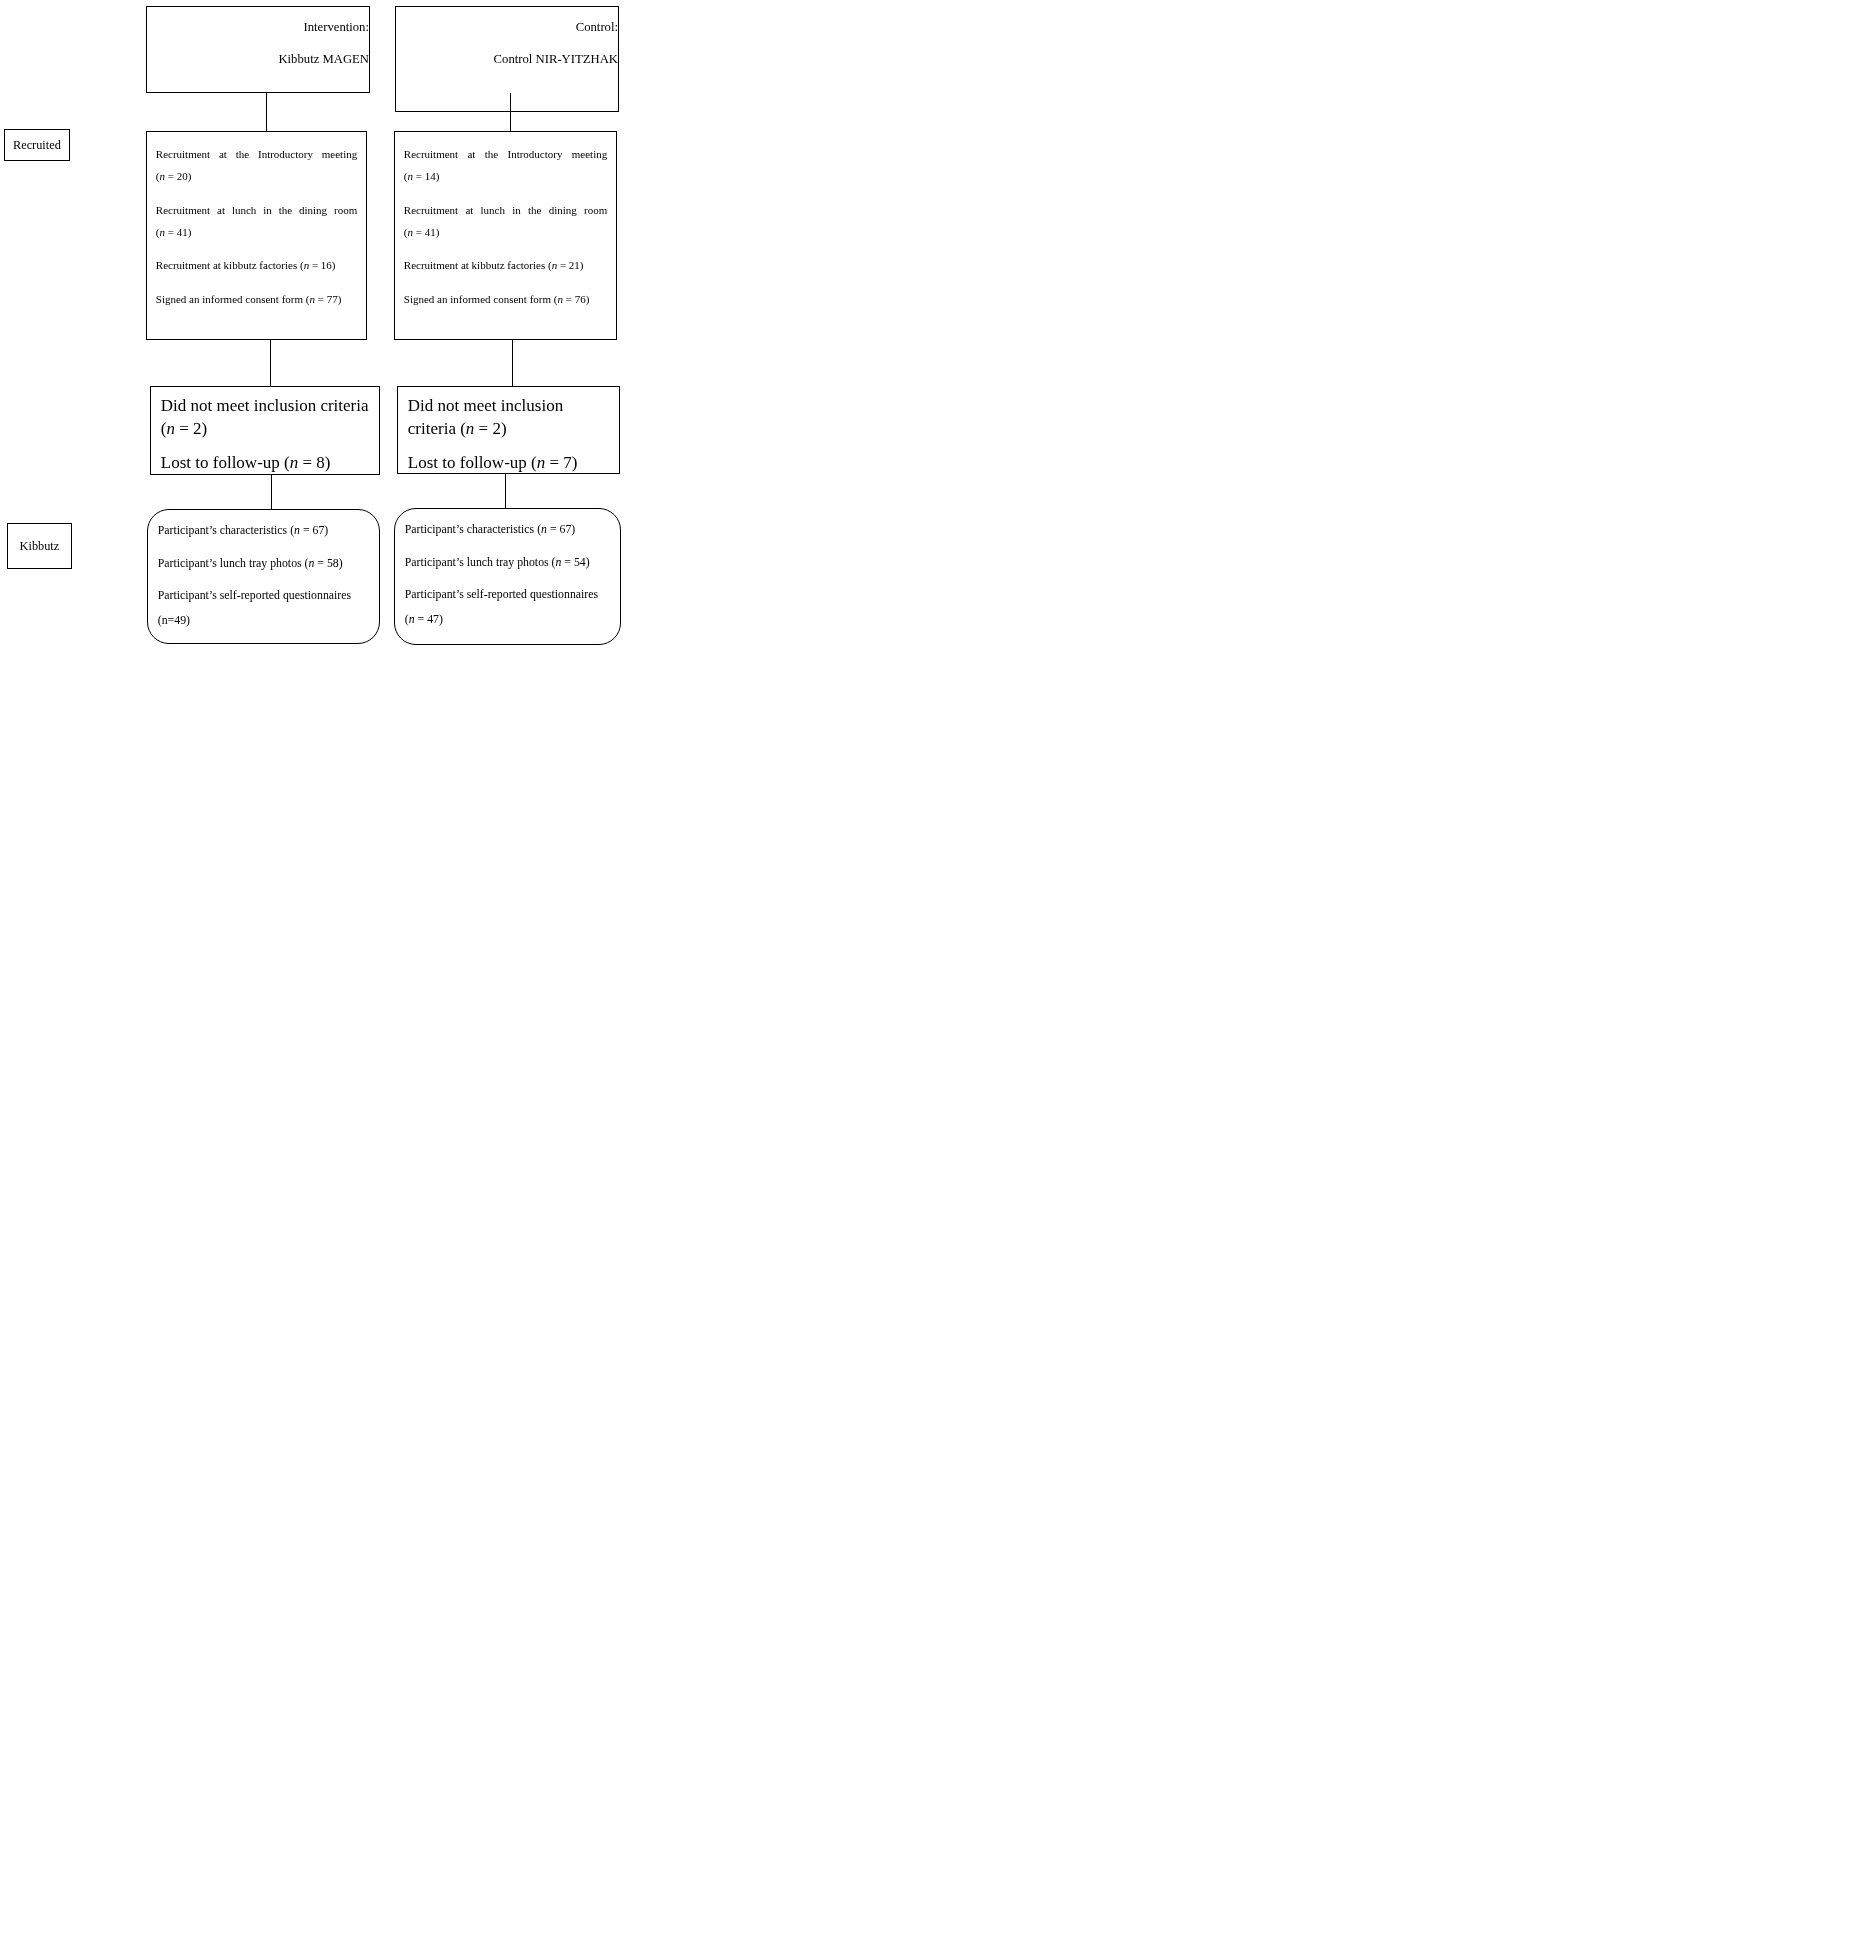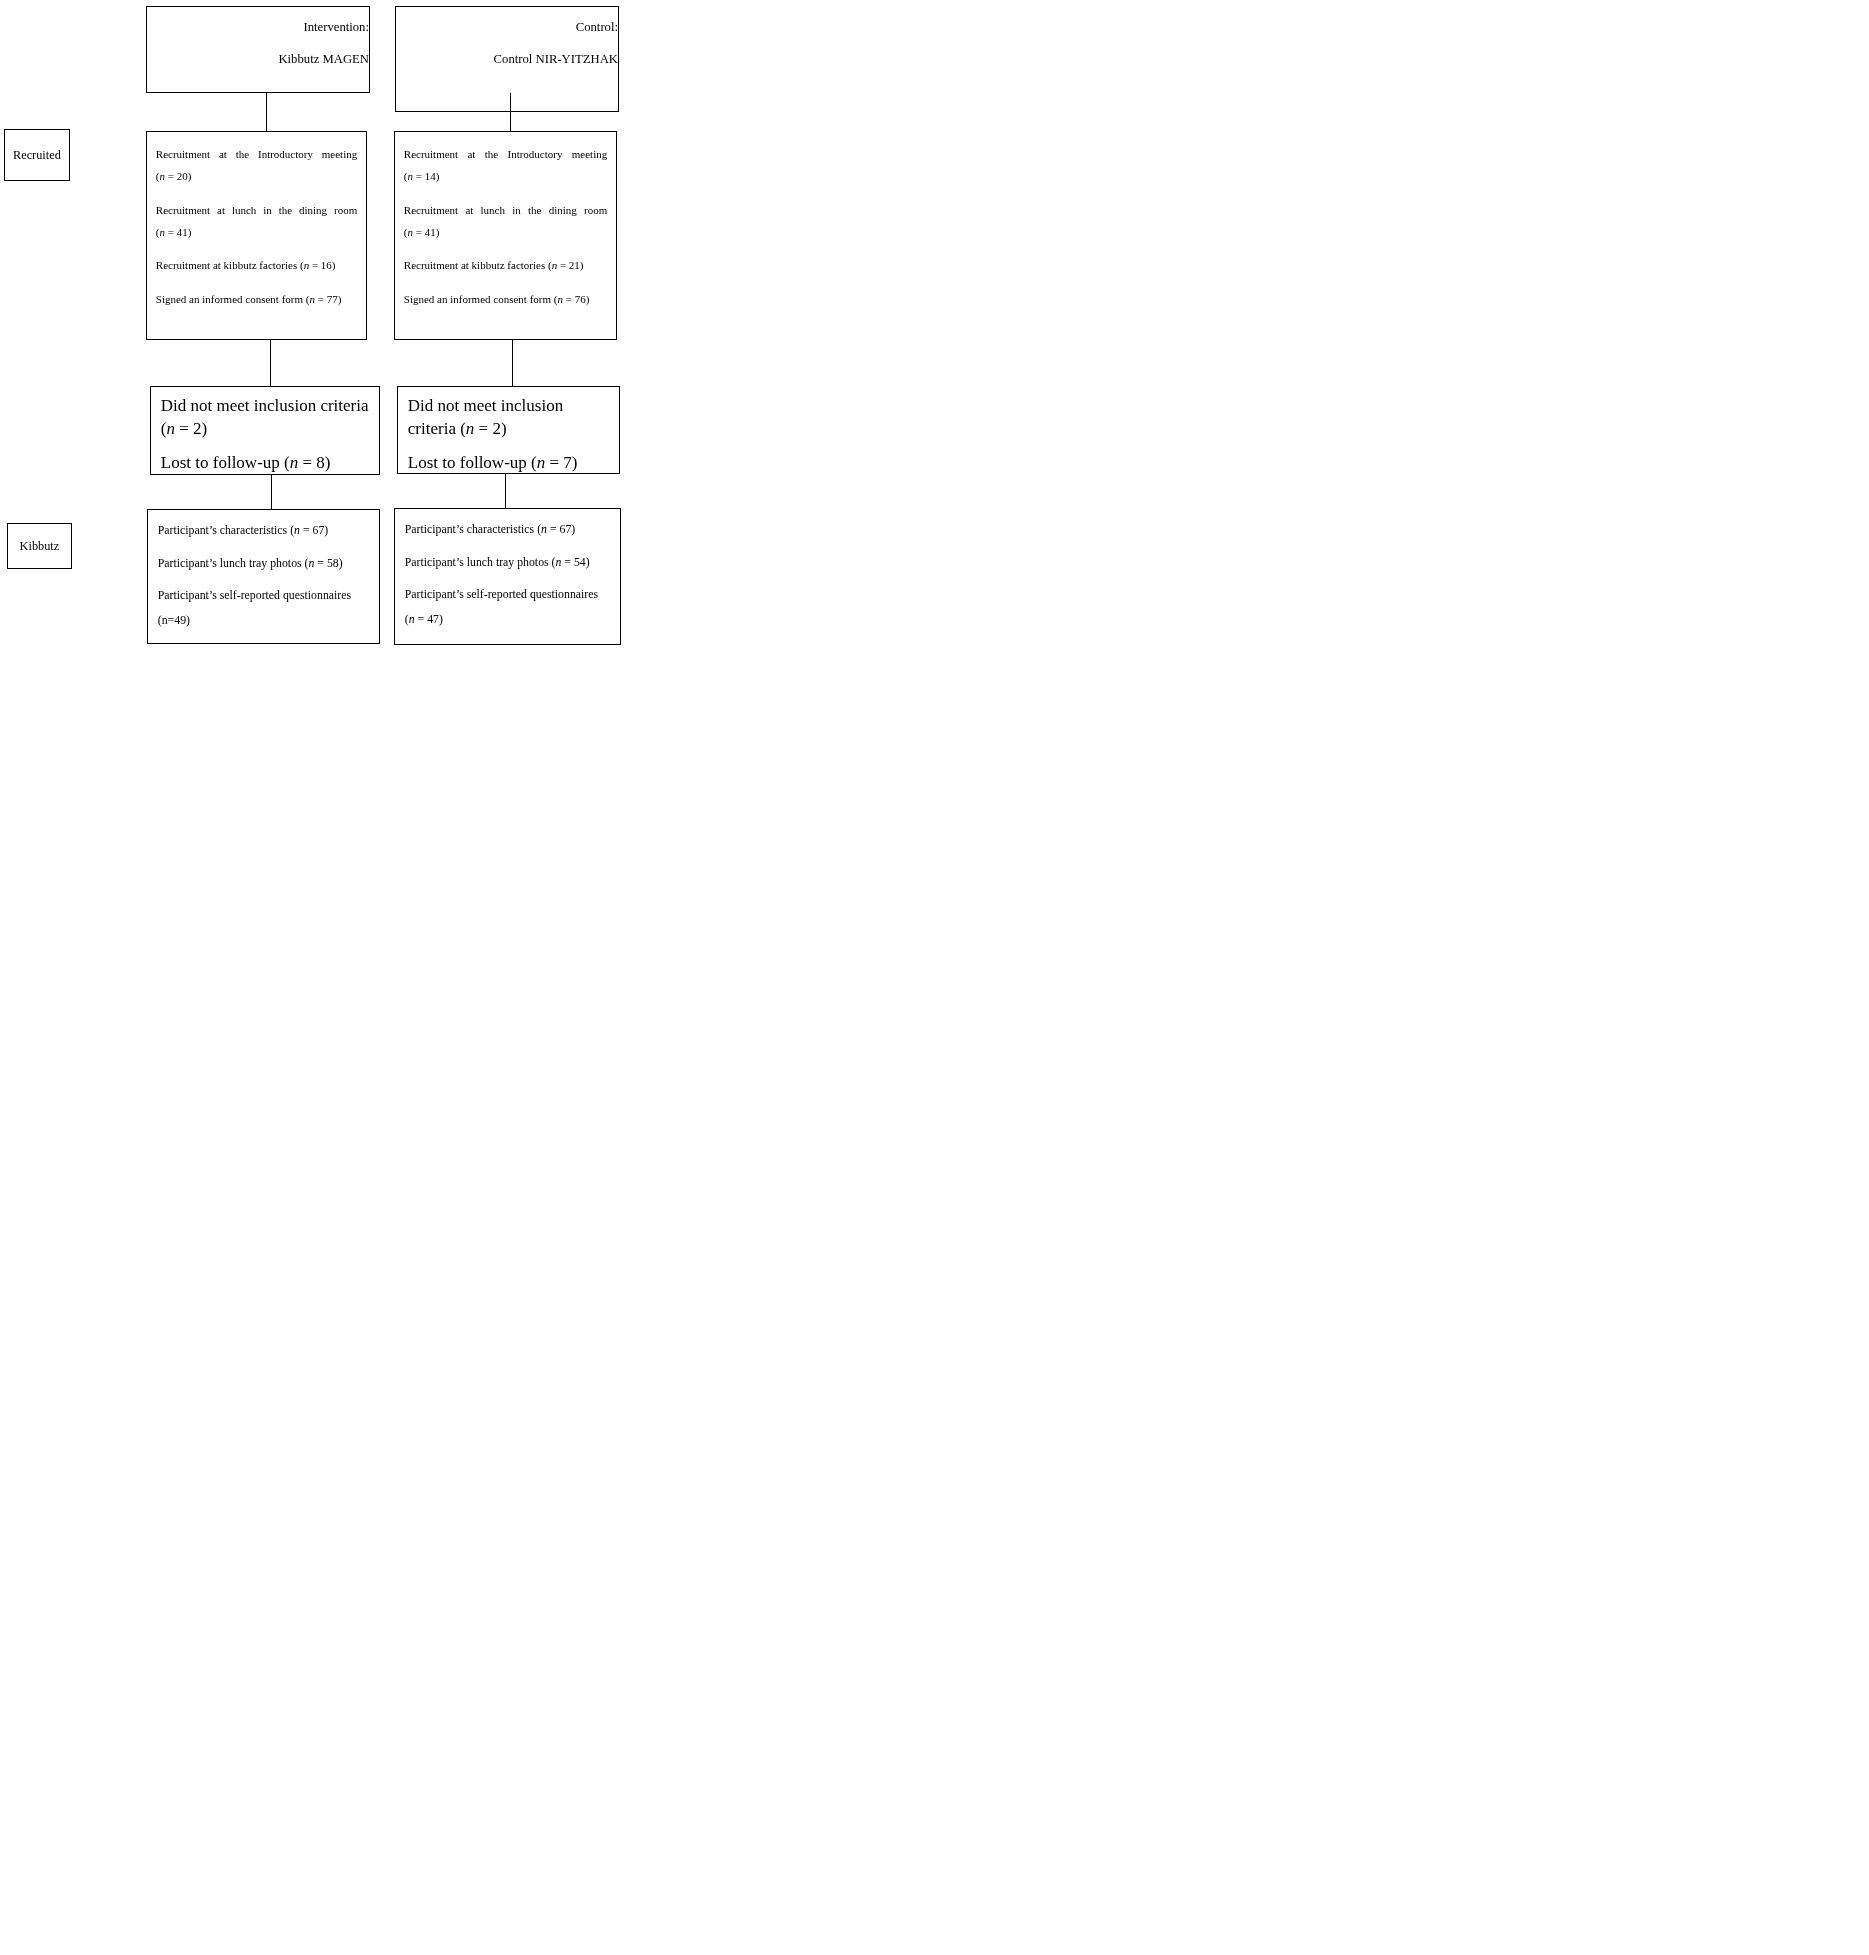--- a/index.html
+++ b/index.html
@@ -28,33 +28,33 @@
   .flow-box .para { margin: 0 0 10.8px 0; }
   .flow-box .para:last-child { margin-bottom: 0; }
   .flow-box .line { font-size: 11px; line-height: 22.5px; text-align: left; }
   .flow-box .line.justify { text-align: justify; text-align-last: justify; }
   .flow-box .line i { font-style: italic; }
   
   .exclusion-box { padding: 6.9px 9.8px 4.9px 9.8px; }
   .exclusion-box .para { margin: 0 0 9.8px 0; }
   .exclusion-box .line { font-size: 17px; line-height: 23.5px; }
   
-  .analyzed-box { padding: 7.8px 9.8px 3.9px 9.8px; }
+  .analyzed-box { padding: 7.8px 9.8px 3.9px 9.8px; border-radius: 22px; }
   .analyzed-box .para { margin: 0 0 8.3px 0; }
   .analyzed-box .line { font-size: 11.8px; line-height: 24.5px; }
   
   .connector {
     position: absolute;
     width: 1px;
     background: #000000;
   }
   
   #intervention-header   { left: 146px; top: 6.4px;   width: 224px; height: 87px; }
   #control-header        { left: 395px; top: 6.4px;   width: 224px; height: 106px; }
-  #recruited-label       { left: 3.9px;   top: 129px;  width: 66px; height: 52px;  }
+  #recruited-label       { left: 3.9px;   top: 129px;  width: 66px; height: 32px;  }
   #intervention-recruit  { left: 146px; top: 131px;  width: 221px; height: 209px; }
   #control-recruit       { left: 394px; top: 131px;  width: 223px; height: 209px; }
   #intervention-excl     { left: 150px; top: 386px;  width: 230px; height: 89px; }
   #control-excl          { left: 397px; top: 386px;  width: 223px; height: 88px; }
   #analyzed-label        { left: 6.9px;  top: 523px; width: 65px; height: 46px;  }
   #intervention-analyzed { left: 147px; top: 509px; width: 233px; height: 135px; }
   #control-analyzed      { left: 394px; top: 508px; width: 227px; height: 137px; }
   #conn-i1 { left: 266px;  top: 93px; height: 38px; }
   #conn-i2 { left: 270px;  top: 340px; height: 46px; }
   #conn-i3 { left: 271px;  top: 475px; height: 34px; }

